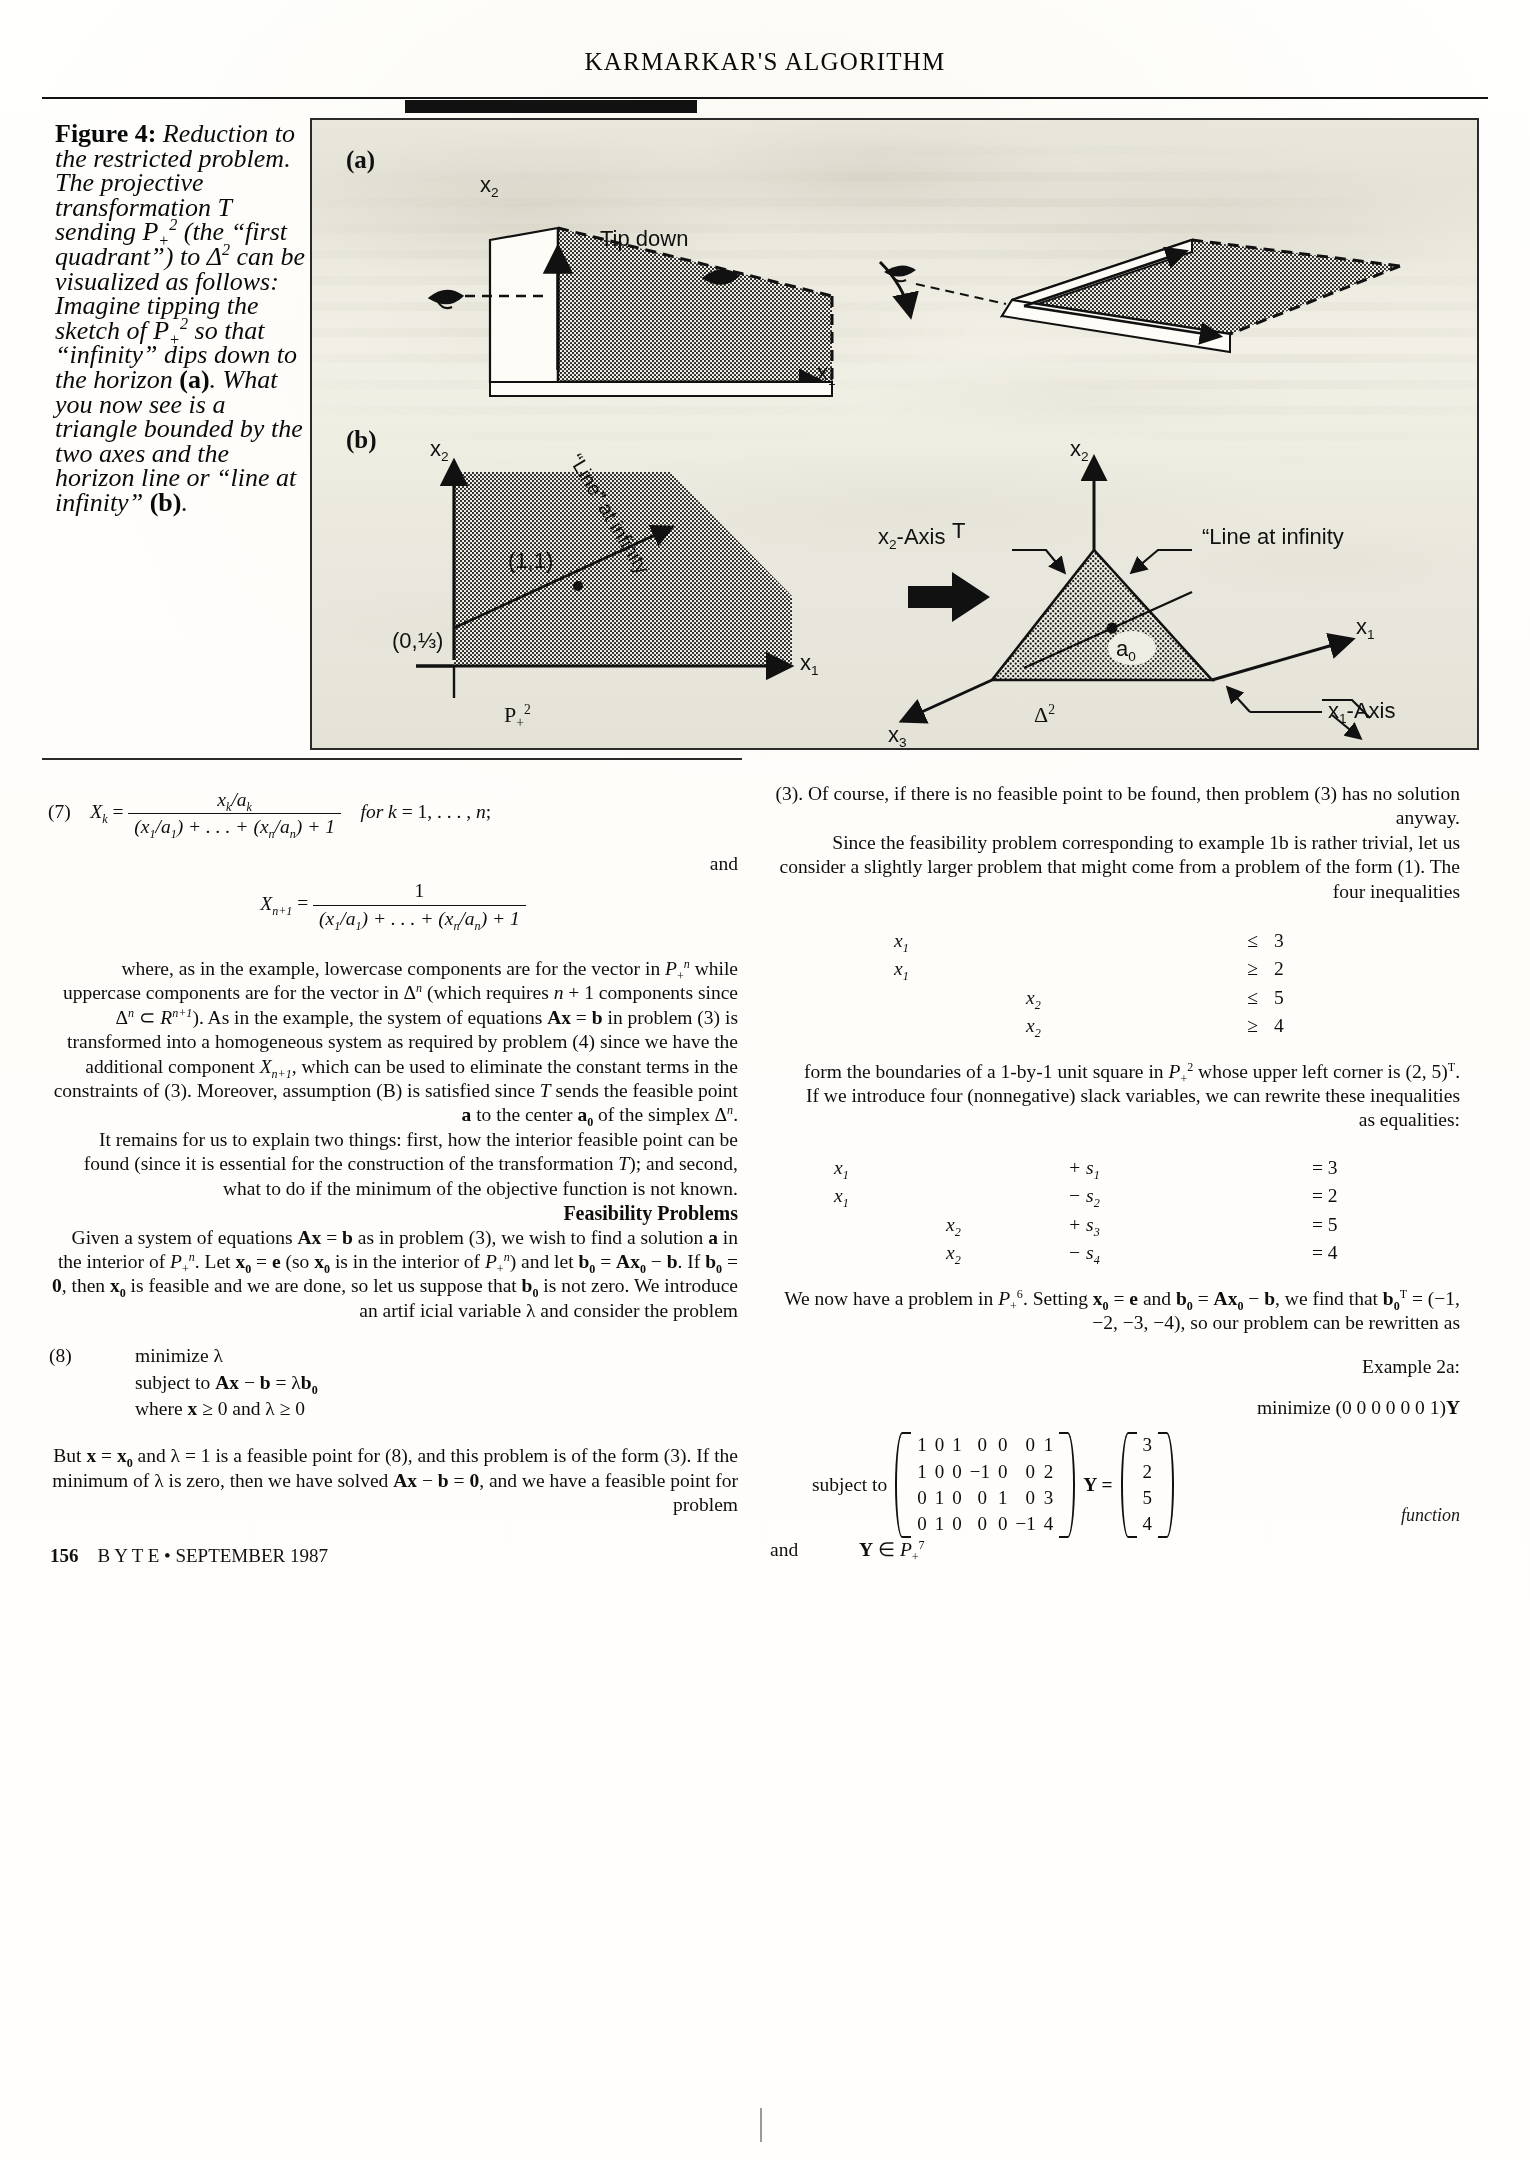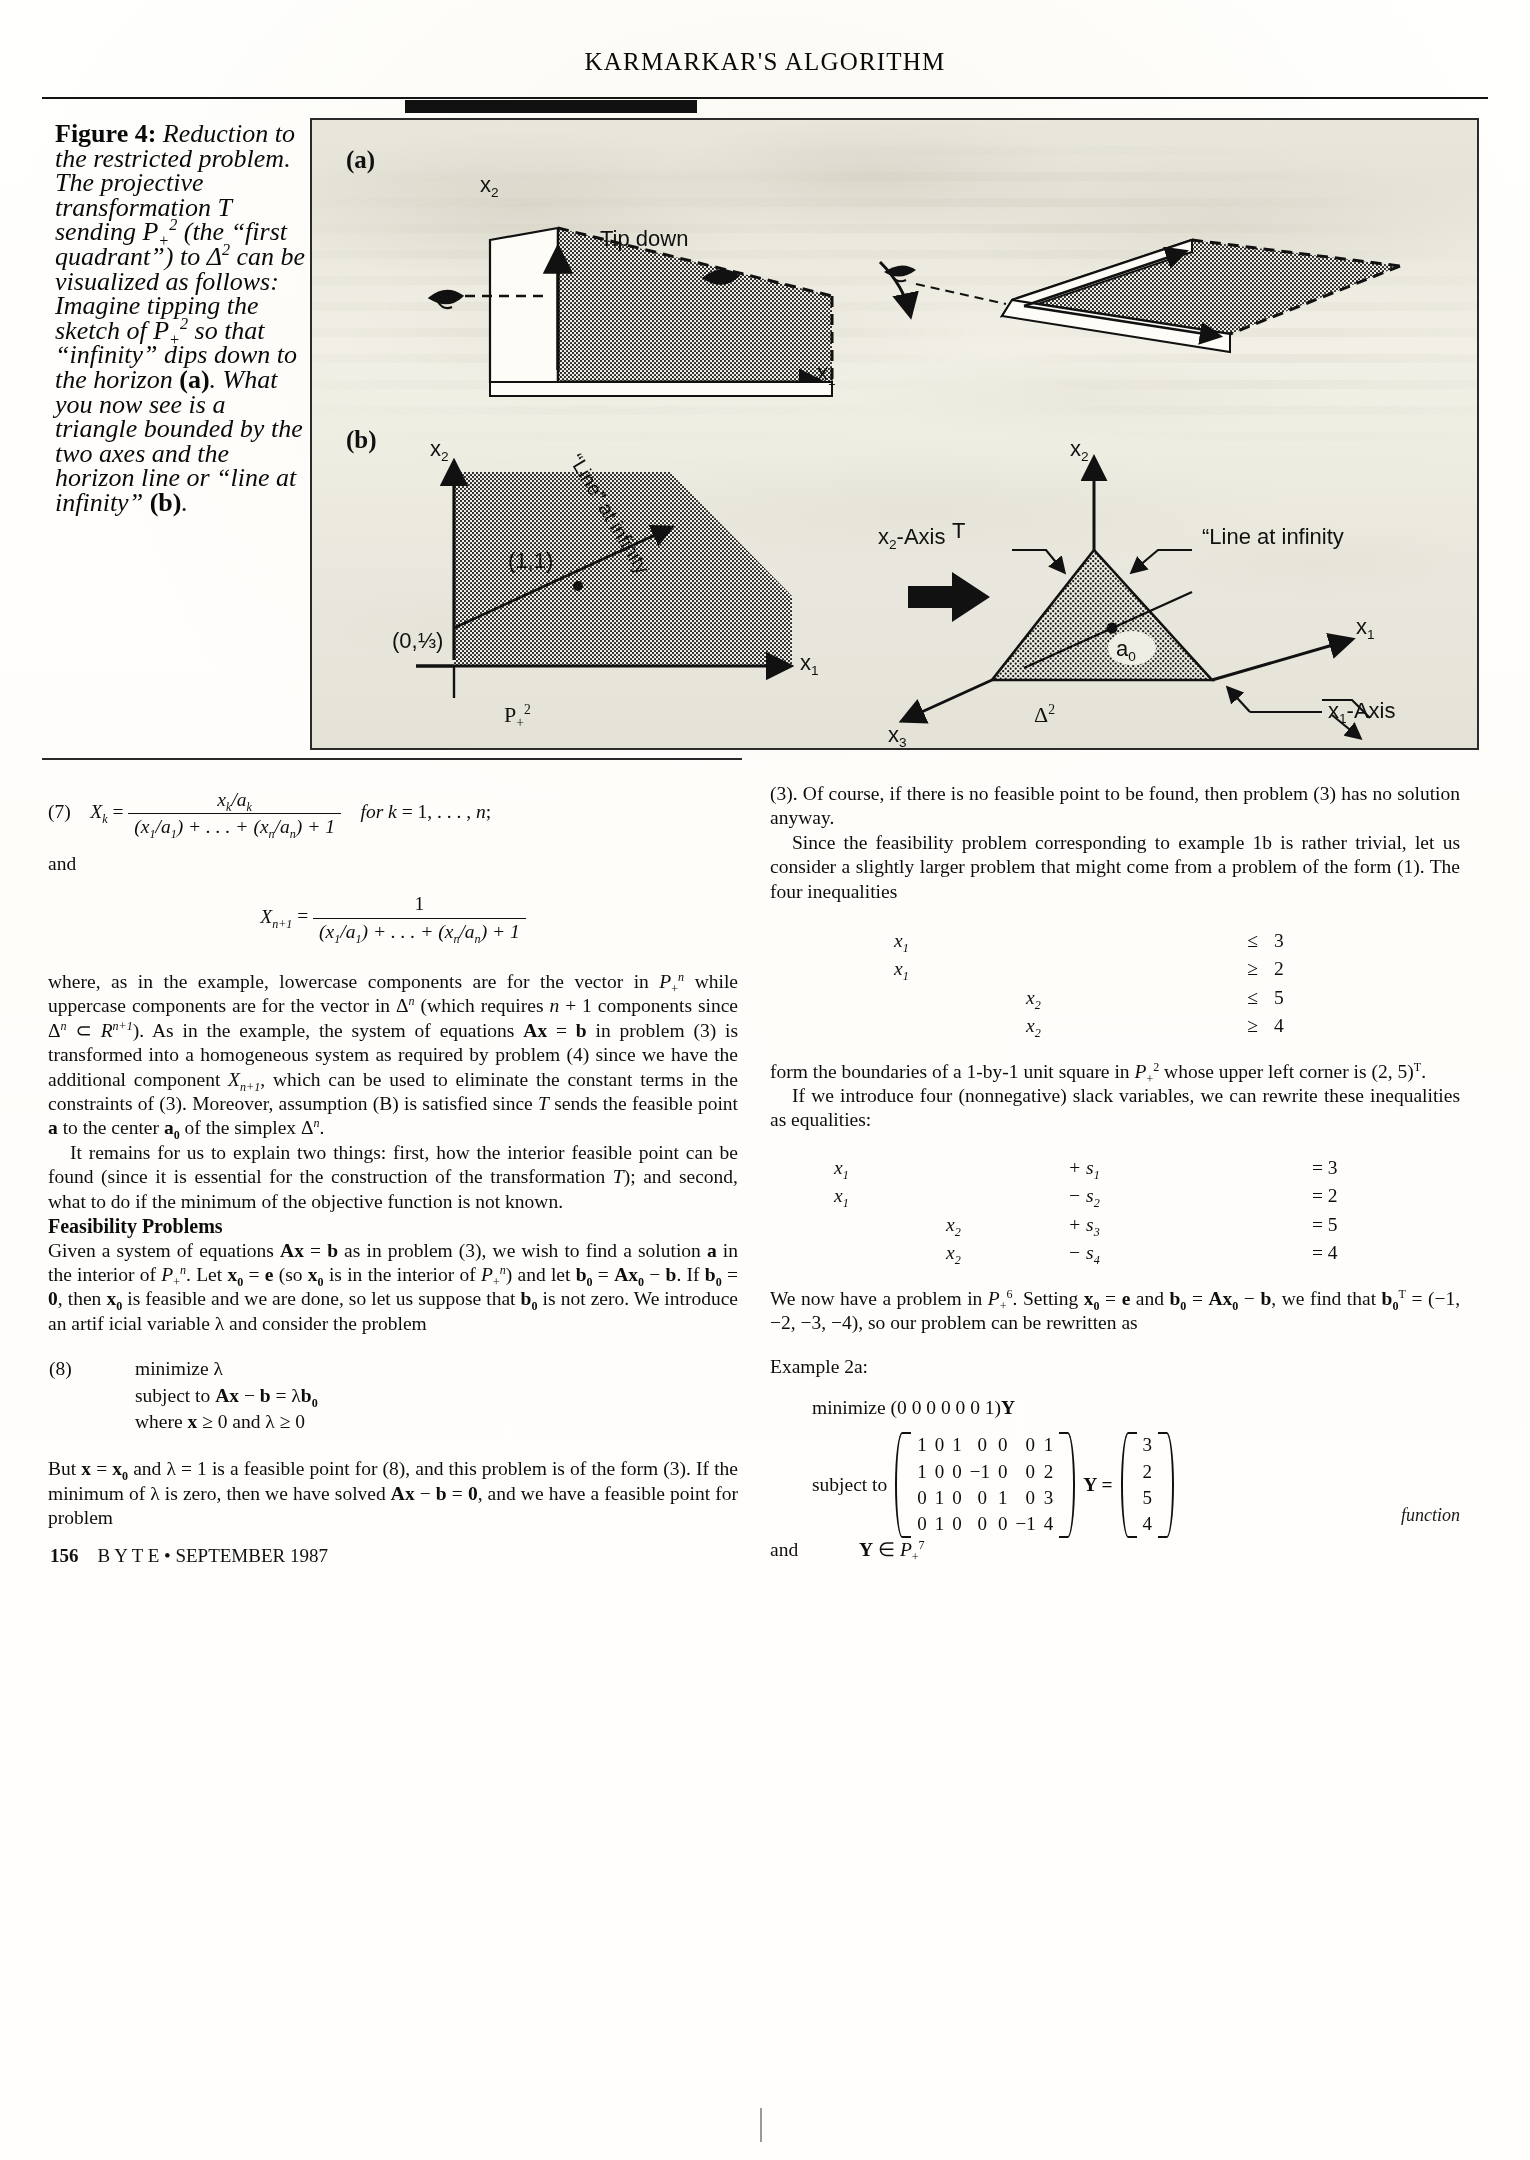--- a/index.html
+++ b/index.html
@@ -114,21 +114,21 @@
   }
   .col {
     position:absolute; top:782px; width:690px;
     font-family:"Liberation Serif", serif;
     font-size:19.5px; line-height:24.4px;
     text-align:justify;
     color:#0d0d0d;
   }
   .col.left  { left:48px; }
   .col.right { left:770px; }
-  .col p { margin:0; }
+  .col p { margin:0;text-align:right; }
   .col p.ind { text-indent:22px; }
   .hsub { font-weight:bold; font-size:20px; margin-top:16px; margin-bottom:2px; text-align:left;}
 
   
   .eqrow { display:block; text-align:left; }
   .ctr { text-align:center; }
   .mi { font-style:italic; }
   .mb { font-weight:bold; }
   .frac { display:inline-block; vertical-align:middle; text-align:center; }
   .frac .num { display:block; padding:0 6px 1px 6px; }
@@ -331,21 +331,21 @@
       <span class="frac">
         <span class="num mi">x<sub>k</sub>/a<sub>k</sub></span>
         <span class="den mi">(x<sub>1</sub>/a<sub>1</sub>) + . . . + (x<sub>n</sub>/a<sub>n</sub>) + 1</span>
       </span>
       &nbsp;&nbsp;
       <span class="mi">for k</span> = 1, . . . , <span class="mi">n</span>;
     </div>
 
     <p style="margin-top:12px;">and</p>
 
-    <div class="eqrow ctr" style="margin-top:16px;">
+    <div class="eqrow ctr" style="margin-top:3px;">
       <span class="mi">X<sub>n+1</sub></span> =
       <span class="frac">
         <span class="num">1</span>
         <span class="den mi">(x<sub>1</sub>/a<sub>1</sub>) + . . . + (x<sub>n</sub>/a<sub>n</sub>) + 1</span>
       </span>
     </div>
 
     <p style="margin-top:26px;">where, as in the example, lowercase components are for the vec​tor in <span class="mi">P</span><sub>+</sub><sup class="mi">n</sup> while uppercase components are for the vector in Δ<sup class="mi">n</sup> (which requires <span class="mi">n</span> + 1 components since Δ<sup class="mi">n</sup> ⊂ <span class="mi">R</span><sup class="mi">n+1</sup>). As in the example, the system of equations <span class="mb">Ax</span> = <span class="mb">b</span> in problem (3) is transformed into a homogeneous system as required by problem (4) since we have the additional component <span class="mi">X<sub>n+1</sub></span>, which can be used to eliminate the constant terms in the constraints of (3). Moreover, assumption (B) is satisfied since <span class="mi">T</span> sends the feasible point <span class="mb">a</span> to the center <span class="mb">a<sub>0</sub></span> of the simplex Δ<sup class="mi">n</sup>.</p>
 
     <p class="ind">It remains for us to explain two things: first, how the interior feasible point can be found (since it is essential for the construc​tion of the transformation <span class="mi">T</span>); and second, what to do if the minimum of the objective function is not known.</p>

